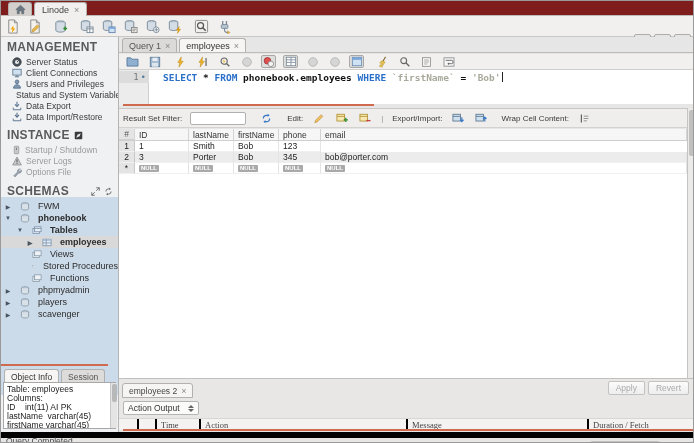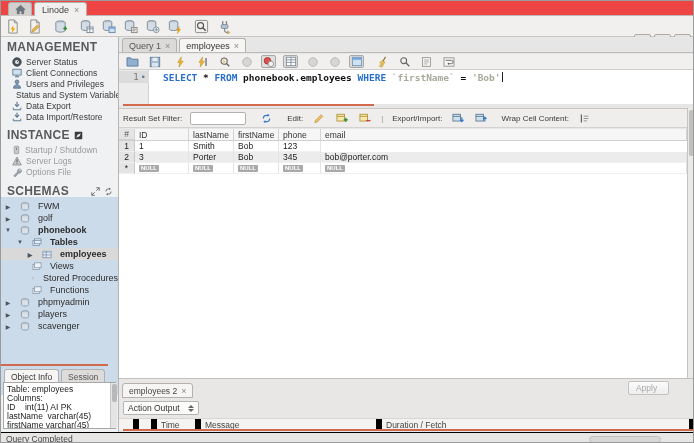--- a/index.html
+++ b/index.html
@@ -2,21 +2,21 @@
 <html><head>
 <meta charset="utf-8">
 <style>
   * { margin:0; padding:0; box-sizing:border-box; }
   body { font-family:"Liberation Sans", sans-serif; background:#d6d6d6; }
   .app { position:relative; width:694px; height:443px; background:#ebebeb;
          border:1px solid #9a9a9a; overflow:hidden; font-size:9px; color:#333; }
   .abs { position:absolute; }
 
   
-  .titlebar { left:0; top:0; width:694px; height:15px; background:#ef4444; border-bottom:1px solid #bdbab7; }
+  .titlebar { left:0; top:0; width:694px; height:15px; background:#7f1d1d; border-bottom:1px solid #bdbab7; }
   .hometab { left:7px; top:1px; width:24px; height:14px; background:#d3d0cd; border:1px solid #b3b0ad;
              border-bottom:none; border-radius:3px 3px 0 0; display:flex; align-items:center; justify-content:center; }
   .wintab { left:33px; top:1px; height:14px; padding:0 7px; background:#f2f0ee; border:1px solid #b3b0ad;
             border-bottom:none; border-radius:3px 3px 0 0; display:flex; align-items:center; gap:5px; font-size:9px; color:#444; }
   .closex { color:#8a8a8a; font-size:9px; cursor:default; }
 
   
   .toolbar { left:0; top:15px; width:694px; height:21px; background:#f1ف0ef; background:#f1f0ef;
              border-bottom:1px solid #c9c6c3; display:flex; align-items:center; }
   .tbico { width:18px; height:18px; display:flex; align-items:center; justify-content:center; }
@@ -82,37 +82,37 @@
   .grow.alt { background:#ececec; }
   .grow.data .gc { border-bottom:1px solid #f0f0f0; color:#1a1a1a; }
   .nullb { display:inline-block; background:#a9a9a9; color:#fff; font-size:6px; font-weight:bold; line-height:7px; padding:0 2px; border-radius:1px; }
 
   .vscroll { position:absolute; left:568px; top:71px; width:8px; height:270px; background:#eceae8; border-left:1px solid #c6c4c2; }
   .vthumb { position:absolute; left:1px; top:2px; width:6px; height:46px; background:#c2c0be; border-radius:2px; }
 
   .btabbar { position:absolute; left:0; top:341px; width:576px; height:20px; background:#e9e7e5; border-top:1px solid #c2c0be; display:flex; align-items:center; }
   .btab { margin-left:3px; height:15px; padding:0 6px; display:flex; align-items:center; gap:4px; font-size:8.5px; color:#444;
           background:#f6f5f4; border:1px solid #b3b0ad; border-radius:3px 3px 0 0; align-self:flex-end; }
-  .applyrow { position:absolute; right:26px; top:344px; display:flex; gap:3px;flex-direction:column; }
+  .applyrow { position:absolute; right:6px; top:344px; display:flex; gap:3px; }
   .dbtn { height:14px; padding:0 7px; font-size:8.5px; color:#aaa; background:linear-gradient(#fbfbfb,#eeeeee);
           border:1px solid #c2c2c2; border-radius:2px; display:flex; align-items:center; }
 
   .actionbar { position:absolute; left:0; top:361px; width:576px; height:20px; background:#e9e7e5; display:flex; align-items:center; padding-left:4px; }
   .dropdown { height:14px; background:#fbfbfa; border:1px solid #b4b4b4; border-radius:2px; display:flex; align-items:center; gap:8px;
               padding:0 4px; font-size:8.5px; color:#333; }
   .spin { display:flex; flex-direction:column; gap:1px; }
   .spin i { width:0; height:0; border-left:3px solid transparent; border-right:3px solid transparent; }
   .spin .up { border-bottom:3px solid #666; } .spin .dn { border-top:3px solid #666; }
 
   .outhead { position:absolute; left:0; top:381px; width:576px; height:12px; background:#f4f3f2; border-top:1px solid #d8d6d4;
              display:flex; align-items:center; font-size:8.5px; color:#444; }
-  .oh { padding-left:4px; border-right:6px solid #000000; height:100%; display:flex; align-items:center; white-space:nowrap; overflow:hidden; }
+  .oh { padding-left:4px; border-right:2px solid #000000; height:100%; display:flex; align-items:center; white-space:nowrap; overflow:hidden;font-family:Liberation Serif, serif; }
 
   
-  .statusbar { left:0; top:431px; width:694px; height:12px; background:#e8e6e4; border-top:1px solid #000000;
+  .statusbar { left:0; top:431px; width:694px; height:12px; background:#e8e6e4; border-top:6px solid #000000;
                display:flex; align-items:center; padding-left:5px; font-size:8.5px; color:#444; }
   .pill { position:absolute; left:588px; top:3px; width:72px; height:7px; background:#d9d7d5; border:1px solid #c3c1bf; border-radius:4px; }
 
   svg { display:block; }
 </style>
 </head>
 <body>
 
 <div class="app">
 
@@ -337,28 +337,20 @@
     </div>
 
     <div class="tree">
       <div class="trow ind0">
           <span class="arr">▶</span>
           <svg width="10" height="9" viewBox="0 0 12 11">
             <ellipse cx="6" cy="2.6" rx="4.4" ry="1.7" fill="#c2cdd8" stroke="#8496a6"></ellipse>
             <path d="M1.6 2.6v5.6c0 .9 2 1.6 4.4 1.6s4.4-.7 4.4-1.6V2.6" fill="#d8e0e8" stroke="#8496a6"></path>
           </svg>
           <span>FWM</span>
-        </div>
-      <div class="trow ind0">
-          <span class="arr">▶</span>
-          <svg width="10" height="9" viewBox="0 0 12 11">
-            <ellipse cx="6" cy="2.6" rx="4.4" ry="1.7" fill="#c2cdd8" stroke="#8496a6"></ellipse>
-            <path d="M1.6 2.6v5.6c0 .9 2 1.6 4.4 1.6s4.4-.7 4.4-1.6V2.6" fill="#d8e0e8" stroke="#8496a6"></path>
-          </svg>
-          <span>golf</span>
         </div>
       <div class="trow ind0 b">
           <span class="arr">▼</span>
           <svg width="10" height="9" viewBox="0 0 12 11">
             <ellipse cx="6" cy="2.6" rx="4.4" ry="1.7" fill="#c2cdd8" stroke="#8496a6"></ellipse>
             <path d="M1.6 2.6v5.6c0 .9 2 1.6 4.4 1.6s4.4-.7 4.4-1.6V2.6" fill="#d8e0e8" stroke="#8496a6"></path>
           </svg>
           <span>phonebook</span>
         </div>
       <div class="trow ind1 b">
@@ -693,20 +685,21 @@
             <i class="up"></i>
             <i class="dn"></i>
           </span>
       </div>
     </div>
 
     <div class="outhead">
       <div class="oh" style="width:20px"></div>
       <div class="oh" style="width:18px"></div>
       <div class="oh" style="width:44px">Time</div>
+      <div class="oh" style="width:207px">Action</div>
       <div class="oh" style="width:181px">Message</div>
       <div class="oh" style="flex:1">Duration / Fetch</div>
     </div>
     <div class="abs oline" style="left:4px;top:392px;width:572px"></div>
   </div>
 
   <div class="abs statusbar">
     <span>Query Completed</span>
     <div class="pill"></div>
   </div>

